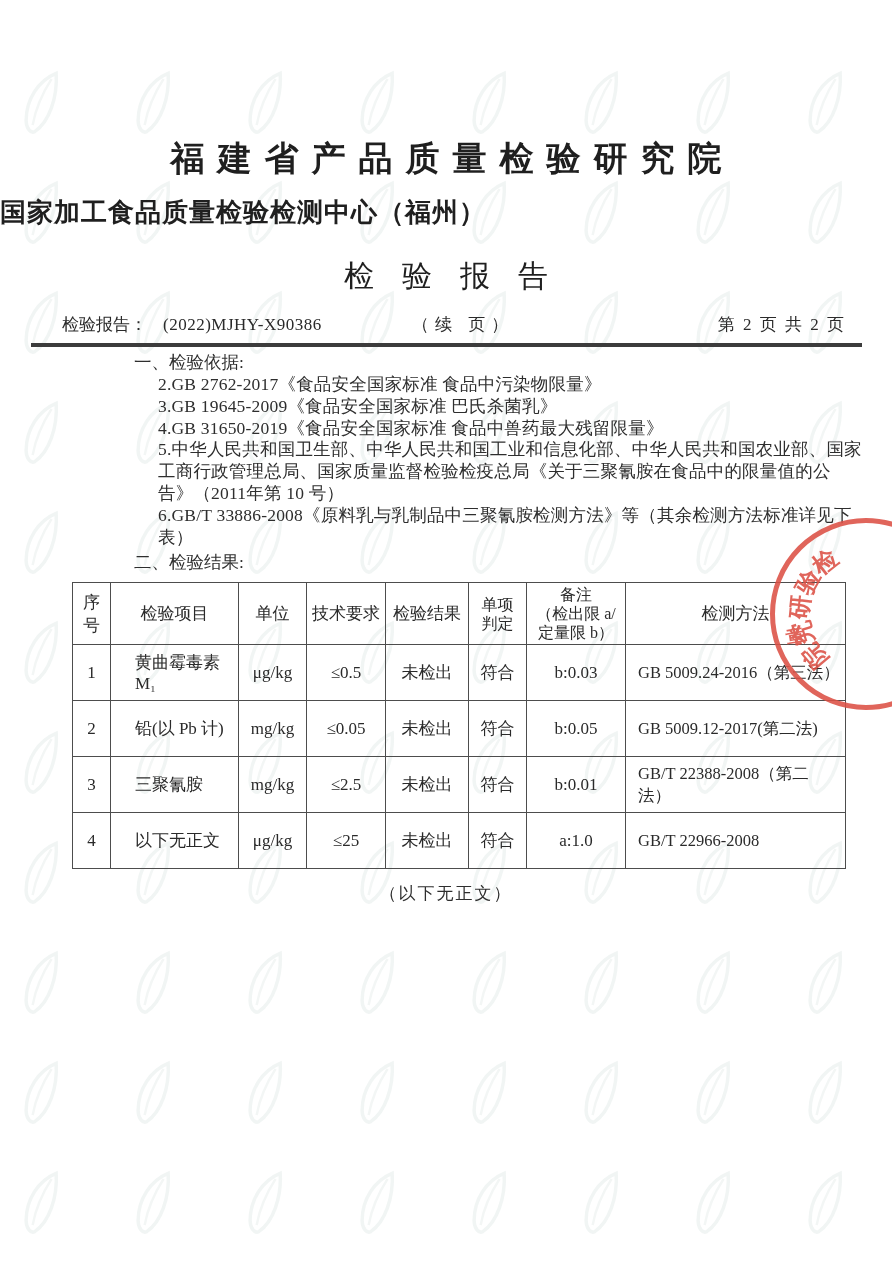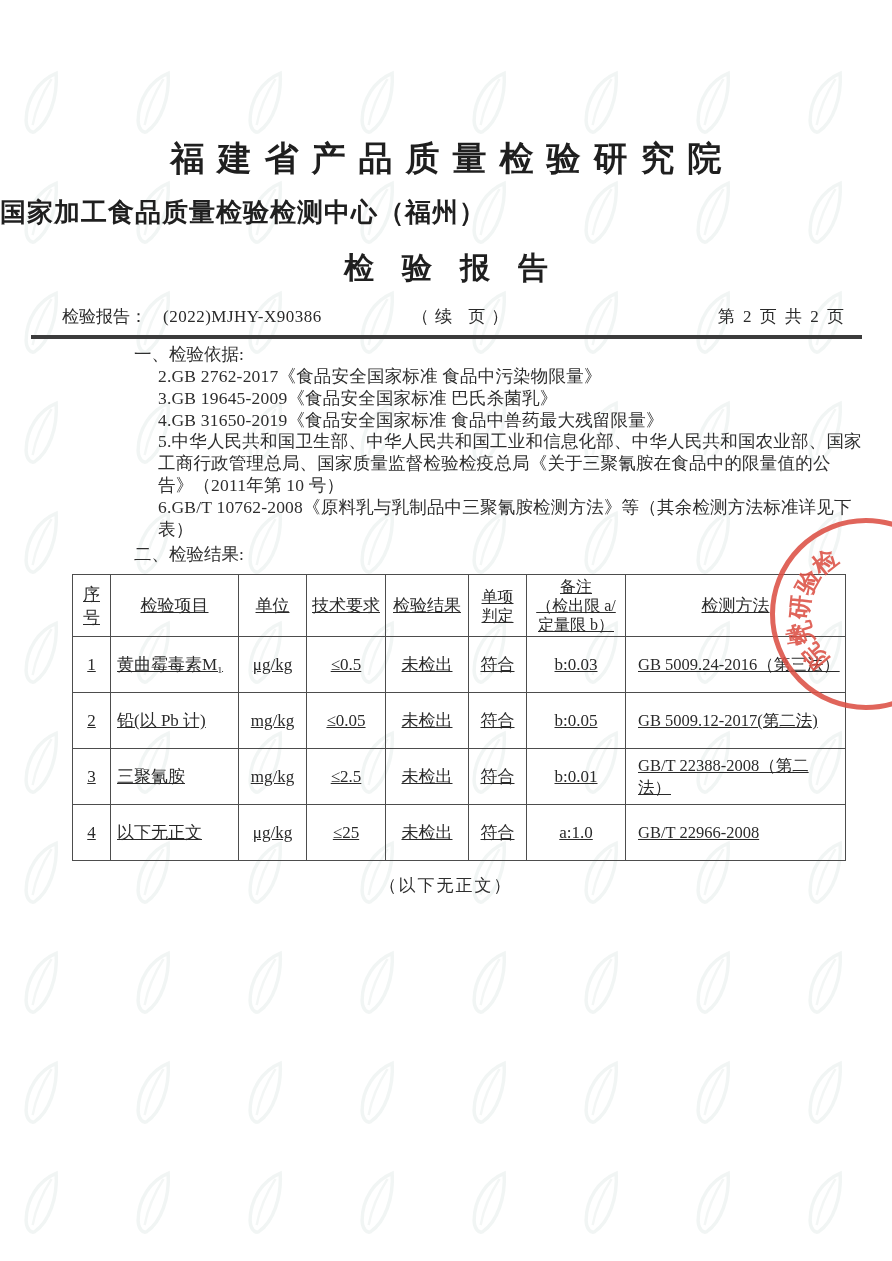--- a/index.html
+++ b/index.html
@@ -16,49 +16,49 @@
   .content { position:relative; z-index:1; }
   .title-main {
     padding-top:136px; text-align:center; font-size:34px; font-weight:bold;
     letter-spacing:13px; text-indent:13px; color:#1f1f1f;
   }
   .title-sub {
     margin-top:13px; font-size:26px; font-weight:bold;
     letter-spacing:1px; color:#1f1f1f; font-family:"Liberation Sans", sans-serif;
   }
   .title-report {
-    margin-top:18px; text-align:center; font-size:30px; font-weight:bold;
+    margin-top:26px; text-align:center; font-size:30px; font-weight:normal;
     letter-spacing:28px; text-indent:28px; color:#1f1f1f;
   }
   .meta { position:relative; margin-top:16px; height:24px; font-size:17px; color:#2a2a2a; }
   .meta-left { position:absolute; left:62px; top:0; }
   .meta-left .report-no { margin-left:16px; letter-spacing:.5px; }
   .meta-center { position:absolute; left:412px; top:0; letter-spacing:6px; }
   .meta-right { position:absolute; right:46px; top:0; letter-spacing:2px; }
   .rule { height:4px; background:#3c3c3c; margin:6px 30px 0 31px; }
   .section-heading { margin-left:134px; font-size:17.5px; line-height:22px; }
   .basis-heading { margin-top:4px; }
   .basis-list { margin:1px 0 0 158px; width:706px; font-size:17.5px; line-height:21.8px; letter-spacing:.2px; }
   .basis-item { list-style:none; }
   .results-heading { margin-top:3px; }
   table.results {
     margin:9px 0 0 72px; width:773px; border-collapse:collapse; table-layout:fixed;
-    font-size:17px; color:#2a2a2a;text-decoration:underline;
+    font-size:17px; color:#2a2a2a;
   }
   table.results th, table.results td {
     border:1.5px solid #4d4d4d; text-align:center; vertical-align:middle;
     font-weight:normal; padding:2px 4px; overflow:hidden;
   }
   table.results thead tr { height:60px; }
   table.results tbody tr { height:56px; }
   th.h-remark { white-space:pre-line; font-size:16px; line-height:19px; }
   .w-no { width:38px; } .w-item { width:128px; } .w-unit { width:68px; }
   .w-req { width:79px; } .w-result { width:83px; } .w-judge { width:58px; }
   .w-remark { width:99px; } .w-method { width:220px; }
-  table.results td.c1 { text-align:left; padding-left:6px; }
+  table.results td.c1 { text-align:left; padding-left:24px; }
   table.results td.c7 { text-align:left; padding-left:12px; font-size:16.5px; }
   .no-more-text { margin-top:13px; text-align:center; font-size:17px; letter-spacing:2px; }
   
   .seal { position:absolute; left:770px; top:518px; width:192px; height:192px; z-index:2; opacity:.88; }
   .seal::before {
     content:""; position:absolute; inset:0; border:5px solid #dc5045; border-radius:50%;
   }
   .seal-char {
     position:absolute; color:#dc5045; font-weight:bold; font-size:24px;
     width:26px; height:26px; line-height:26px; text-align:center;
@@ -443,21 +443,21 @@
     </div>
 
     <div class="rule"></div>
 
     <div class="section-heading basis-heading">一、检验依据:</div>
     <ul class="basis-list">
         <li class="basis-item">2.GB 2762-2017《食品安全国家标准 食品中污染物限量》</li>
         <li class="basis-item">3.GB 19645-2009《食品安全国家标准 巴氏杀菌乳》</li>
         <li class="basis-item">4.GB 31650-2019《食品安全国家标准 食品中兽药最大残留限量》</li>
         <li class="basis-item">5.中华人民共和国卫生部、中华人民共和国工业和信息化部、中华人民共和国农业部、国家工商行政管理总局、国家质量监督检验检疫总局《关于三聚氰胺在食品中的限量值的公告》（2011年第 10 号）</li>
-        <li class="basis-item">6.GB/T 10762-2008《原料乳与乳制品中三聚氰胺检测方法》等（其余检测方法标准详见下表）</li>
+        <li class="basis-item">6.GB/T 33886-2008《原料乳与乳制品中三聚氰胺检测方法》等（其余检测方法标准详见下表）</li>
       </ul>
 
     <div class="section-heading results-heading">二、检验结果:</div>
 
     <table class="results">
       <colgroup>
         <col class="w-no">
           <col class="w-item">
           <col class="w-unit">
           <col class="w-req">

